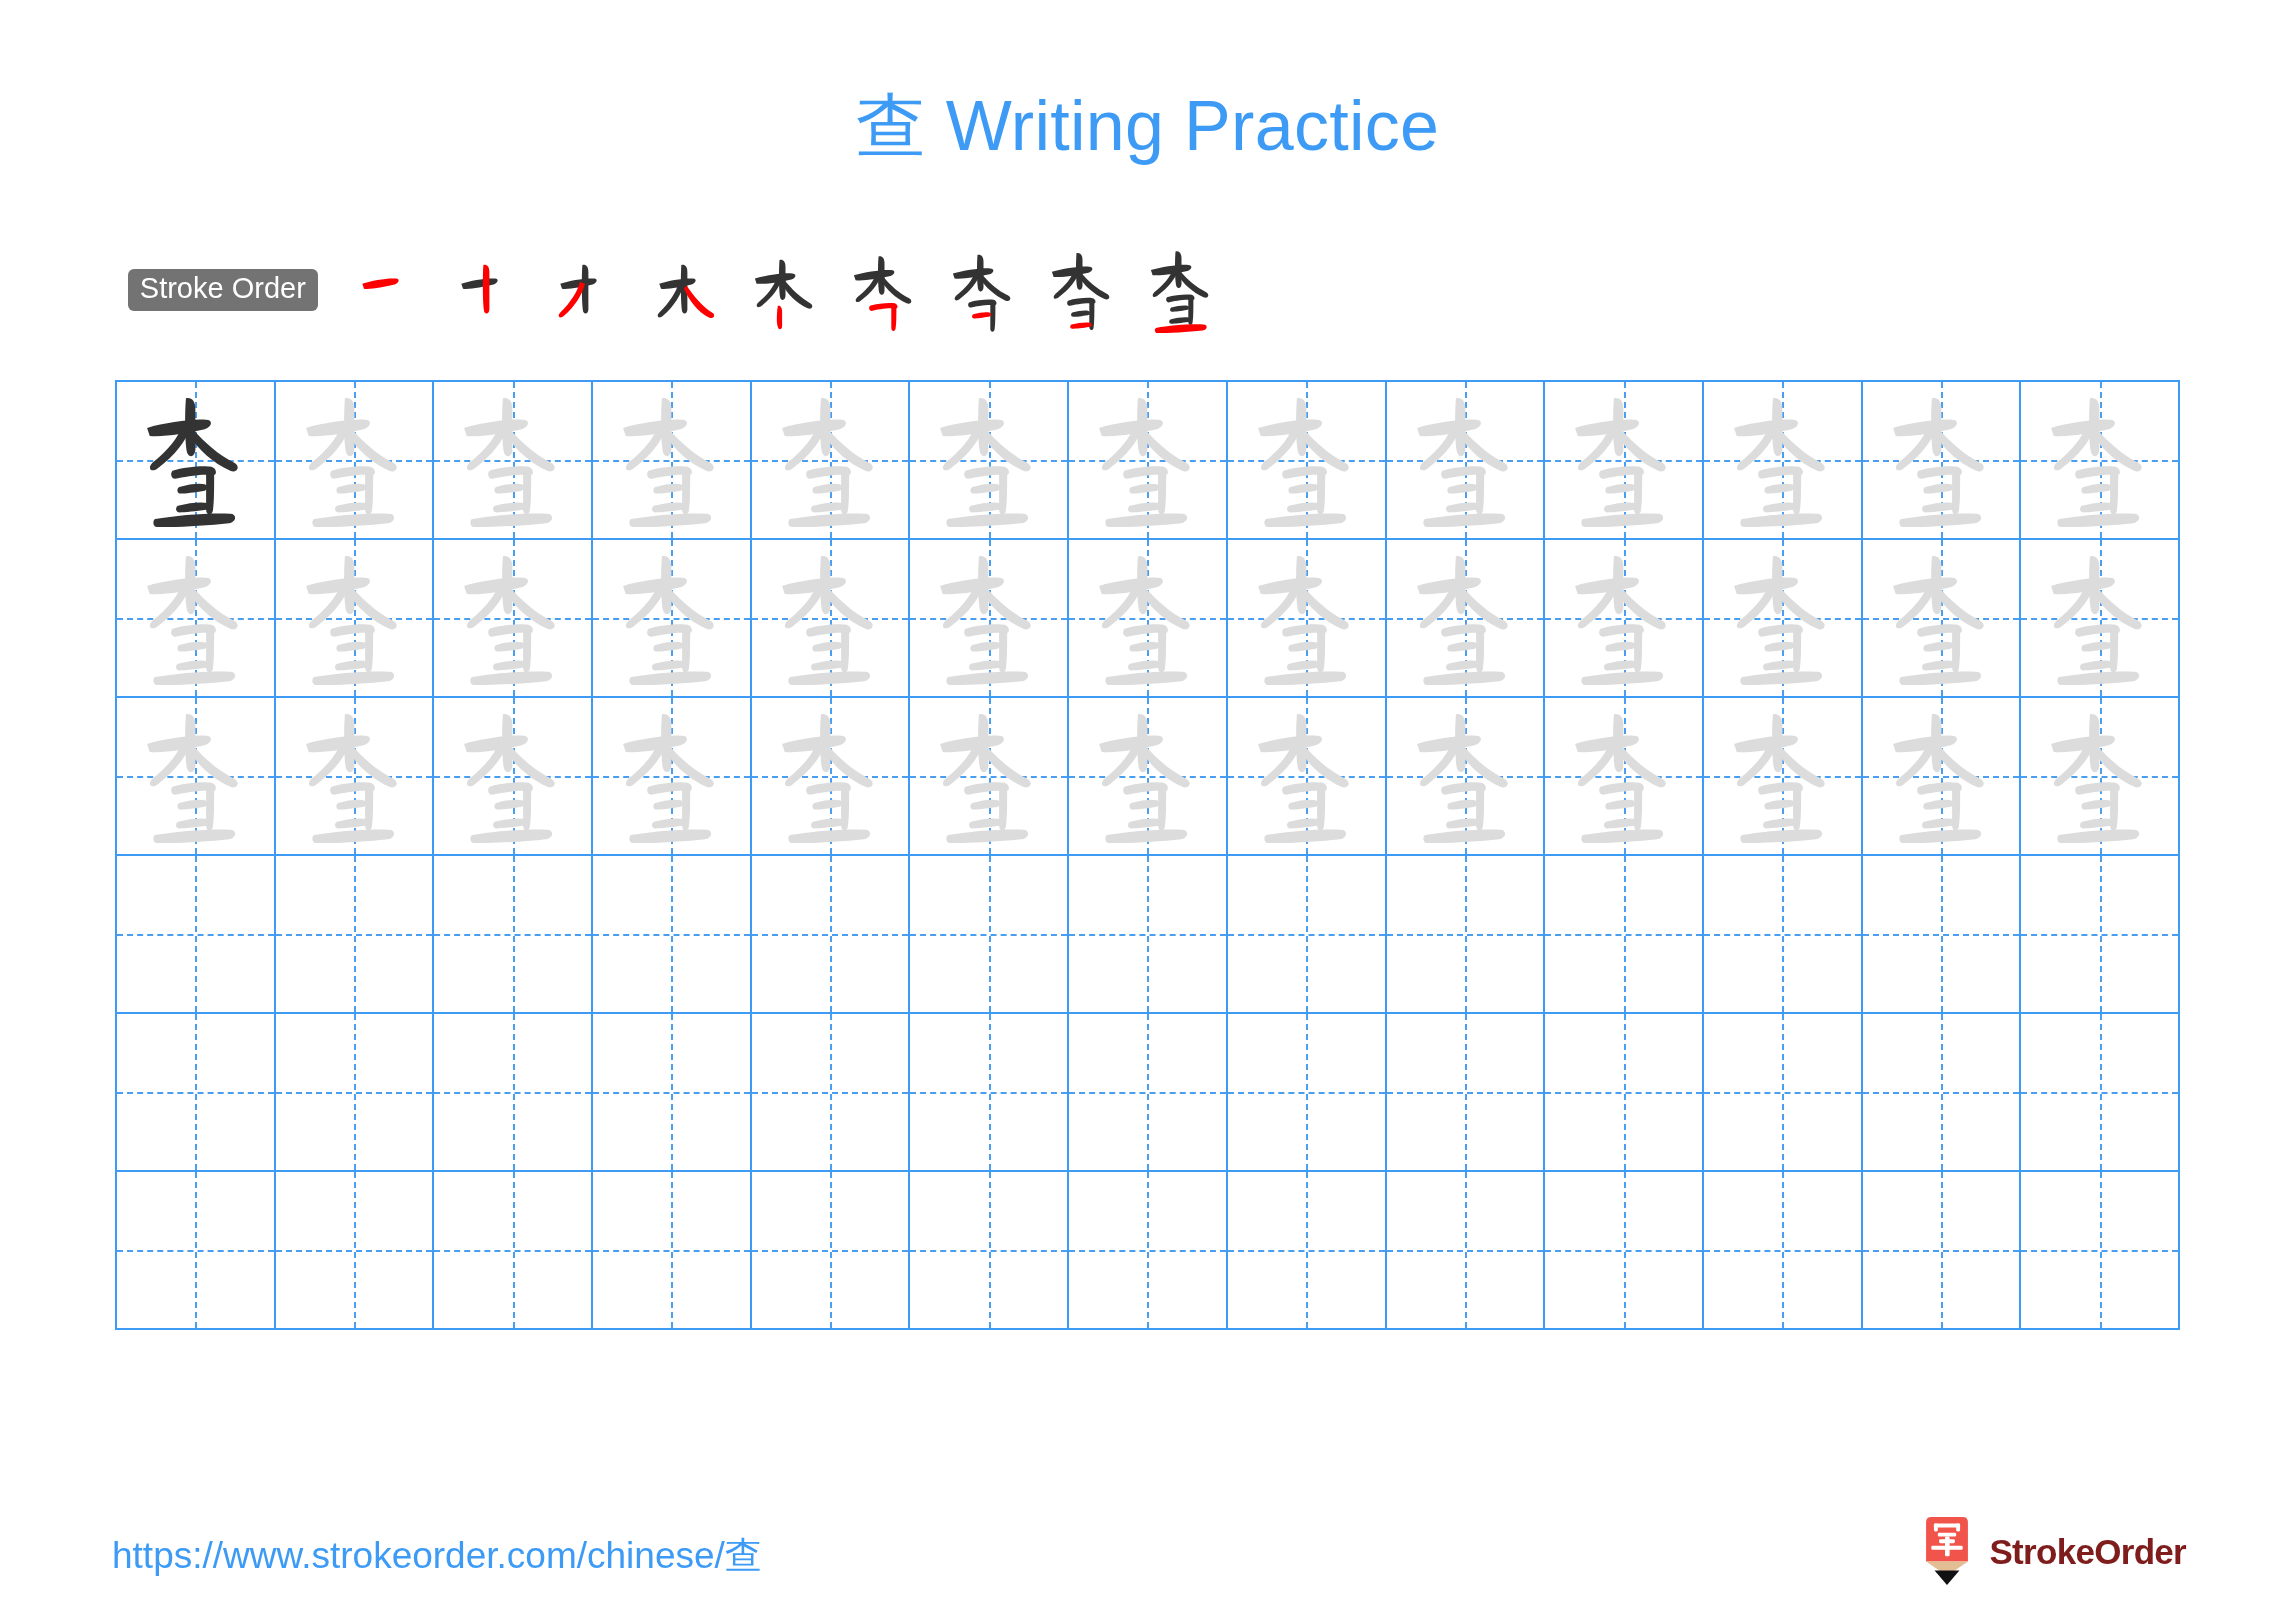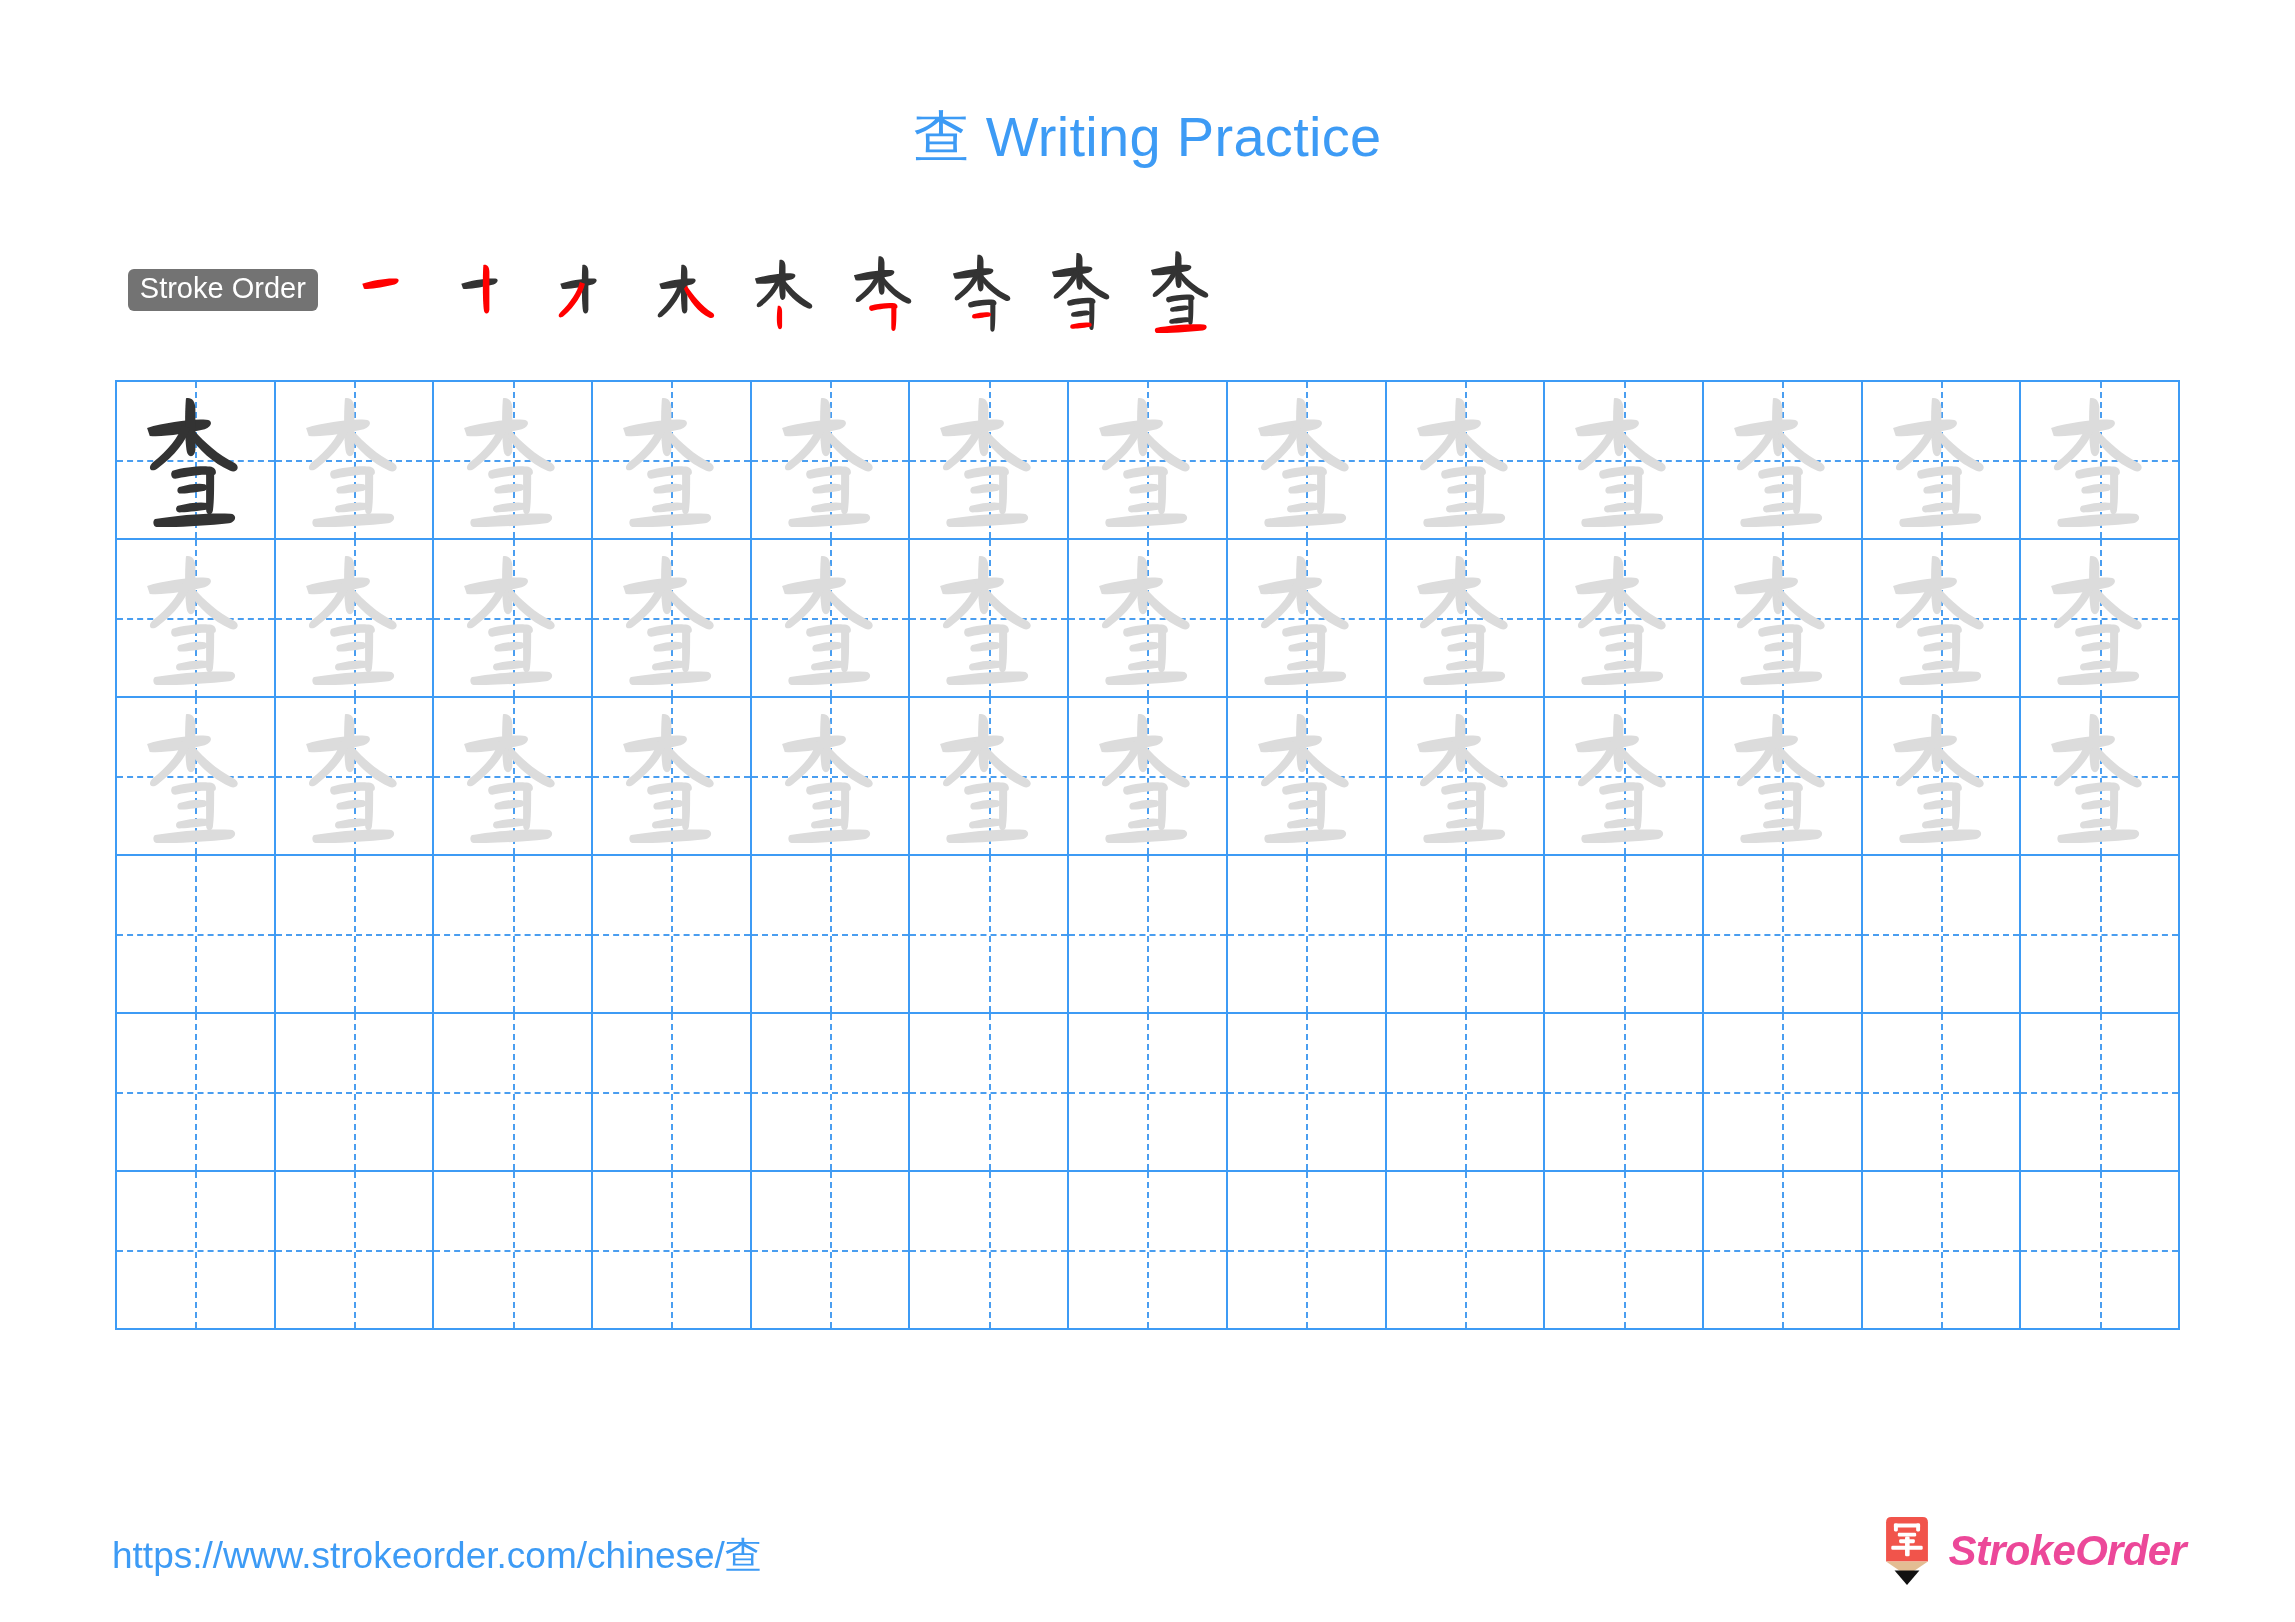--- a/index.html
+++ b/index.html
@@ -7,23 +7,23 @@
     width: 2295px; height: 1622px;
     background: #ffffff;
     font-family: "Liberation Sans", sans-serif;
     overflow: hidden;
   }
   .page { position: relative; width: 2295px; height: 1622px; background:#fff; }
 
   
   .title {
     position: absolute;
-    top: 105px; left: 0; width: 2295px;
+    top: 86px; left: 0; width: 2295px;
     text-align: center;
-    font-size: 56px;
+    font-size: 70px;
     font-weight: 400;
     color: #3d9bf5;
     letter-spacing: 0.3px;
     white-space: nowrap;
     line-height: 1.15;
   }
   .title .han { font-family: "DejaVu Sans", sans-serif; }
 
   
   .stroke-row {
@@ -119,27 +119,26 @@
     align-items: center;
     height: 72px;
   }
   .brand-mark {
     position: relative;
     width: 50px; height: 68px;
     margin-right: 17px;
     flex: 0 0 50px;
   }
   .brand-name {
-    font-size: 42px;
+    font-size: 35px;
     font-weight: bold;
-    color: #ec4899;
+    color: #7f1d1d;
     letter-spacing: -0.7px;
     white-space: nowrap;
     line-height: 1;
-    font-style: italic;
   }
 </style>
 </head>
 <body>
 
 <div class="page">
 
   <div class="title">
     <span class="han">查</span><span> Writing Practice</span>
   </div>

